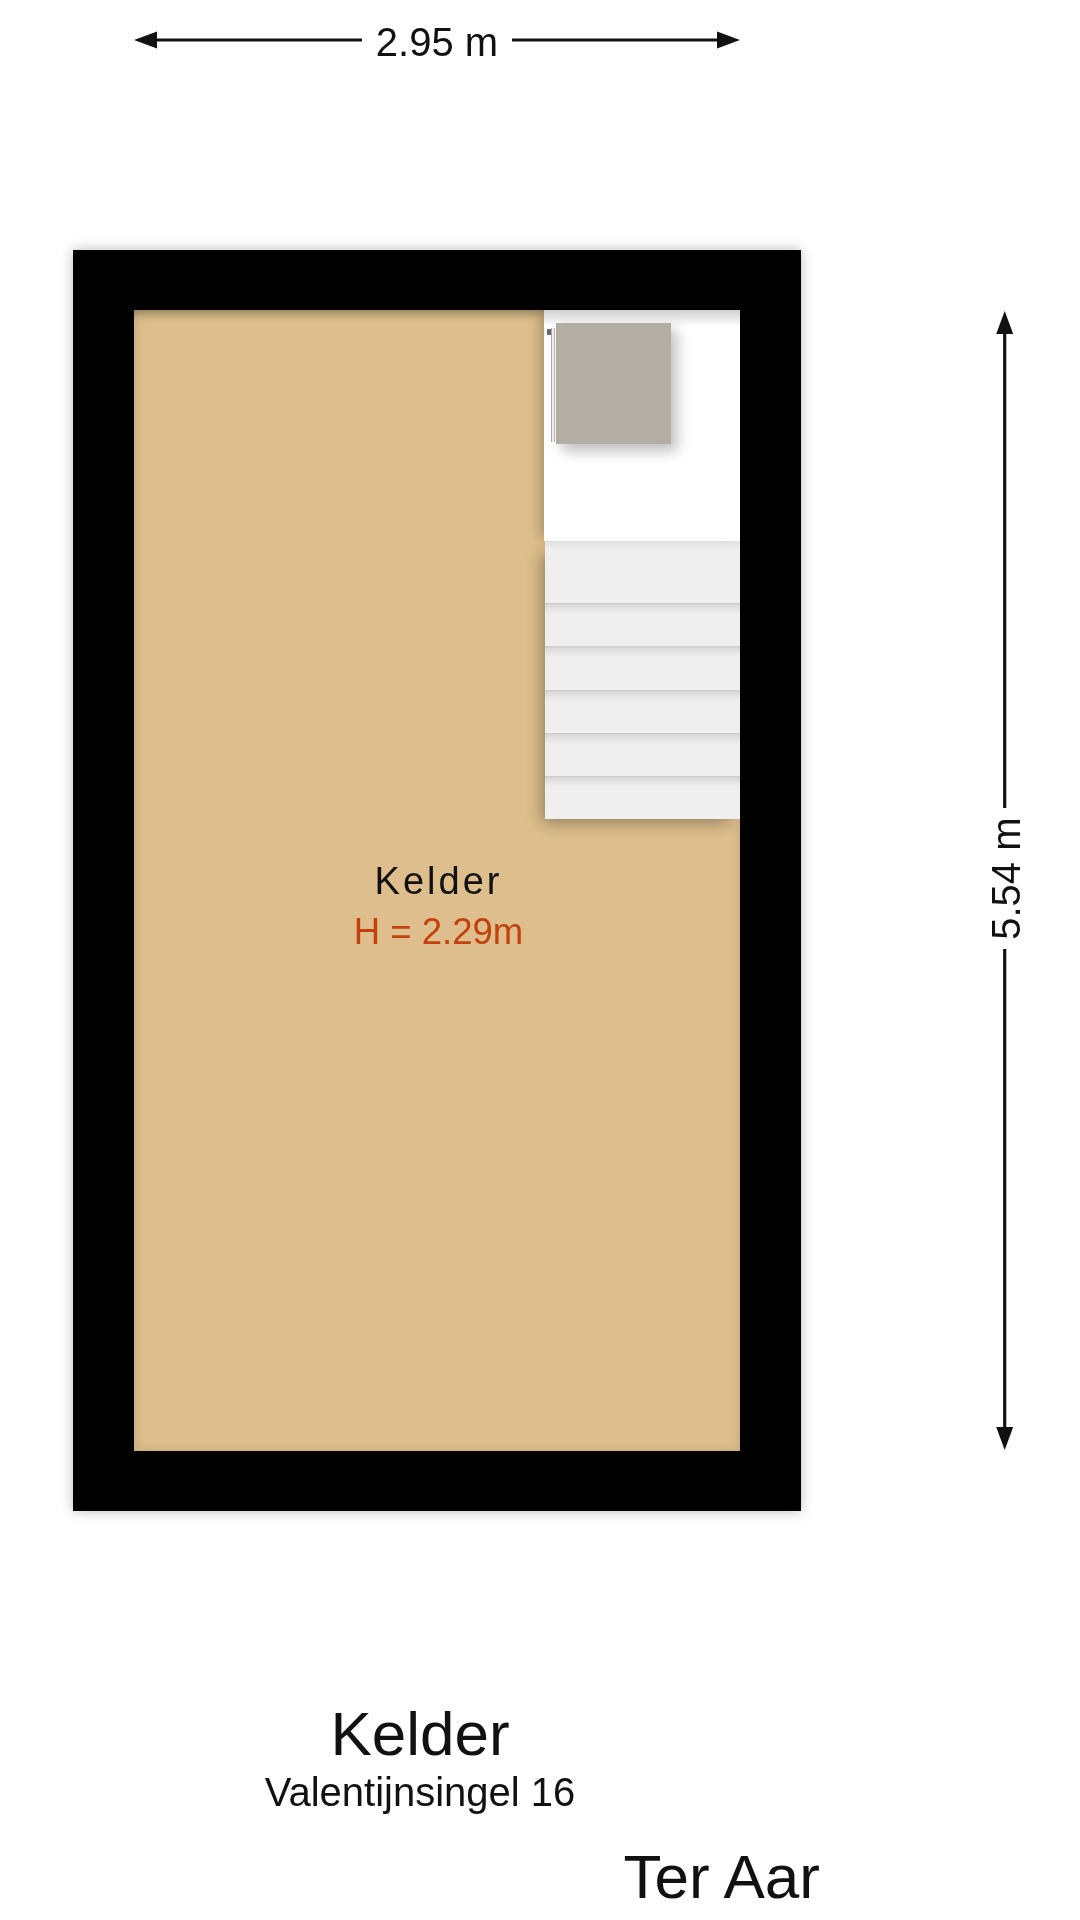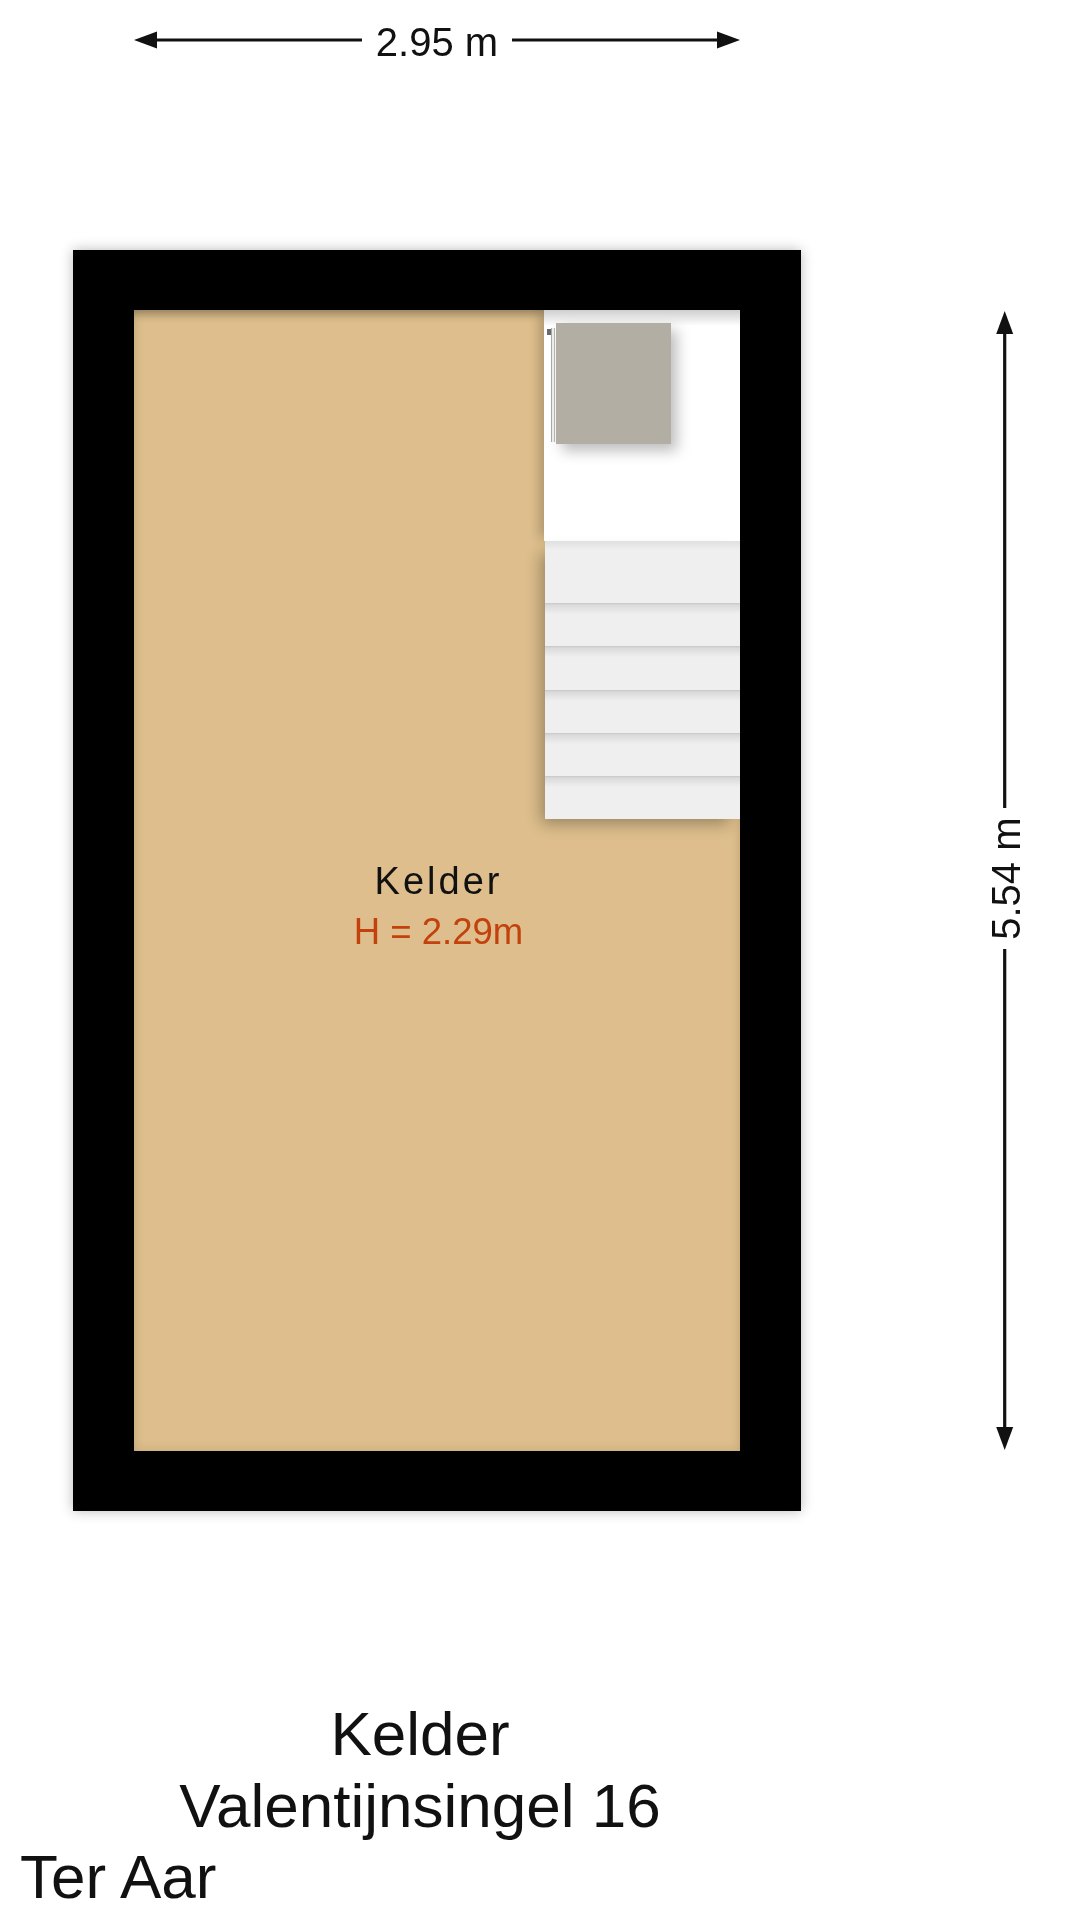--- a/index.html
+++ b/index.html
@@ -62,15 +62,15 @@
 <svg class="abs" style="left:940px;top:290px;" width="140" height="1190" viewBox="940 290 140 1190">
   <line x1="1004.7" y1="327" x2="1004.7" y2="808" stroke="#111" stroke-width="3.2"></line>
   <line x1="1004.7" y1="949" x2="1004.7" y2="1434" stroke="#111" stroke-width="3.2"></line>
   <polygon points="1004.7,311 996.2,334 1013.2,334" fill="#111"></polygon>
   <polygon points="1004.7,1450 996.2,1427 1013.2,1427" fill="#111"></polygon>
   <text x="1020.5" y="878.6" font-size="40" fill="#111" text-anchor="middle" font-family="Liberation Sans, sans-serif" transform="rotate(-90 1020.5 878.6)">5.54 m</text>
 </svg>
 
 <div class="abs" style="left:20px;top:1698px;width:800px;text-align:center;font-size:62px;color:#111;">Kelder</div>
 
-<div class="abs" style="left:20px;top:1769.5px;width:800px;text-align:center;font-size:62px;color:#111;">Valentijnsingel 16</div>
+<div class="abs" style="left:20px;top:1769.5px;width:800px;text-align:center;font-size:40px;color:#111;">Valentijnsingel 16</div>
 
-<div class="abs" style="left:20px;top:1841px;width:800px;text-align:left;font-size:62px;color:#111;">Ter Aar</div>
+<div class="abs" style="left:20px;top:1841px;width:800px;text-align:right;font-size:62px;color:#111;">Ter Aar</div>
 
 </body></html>

